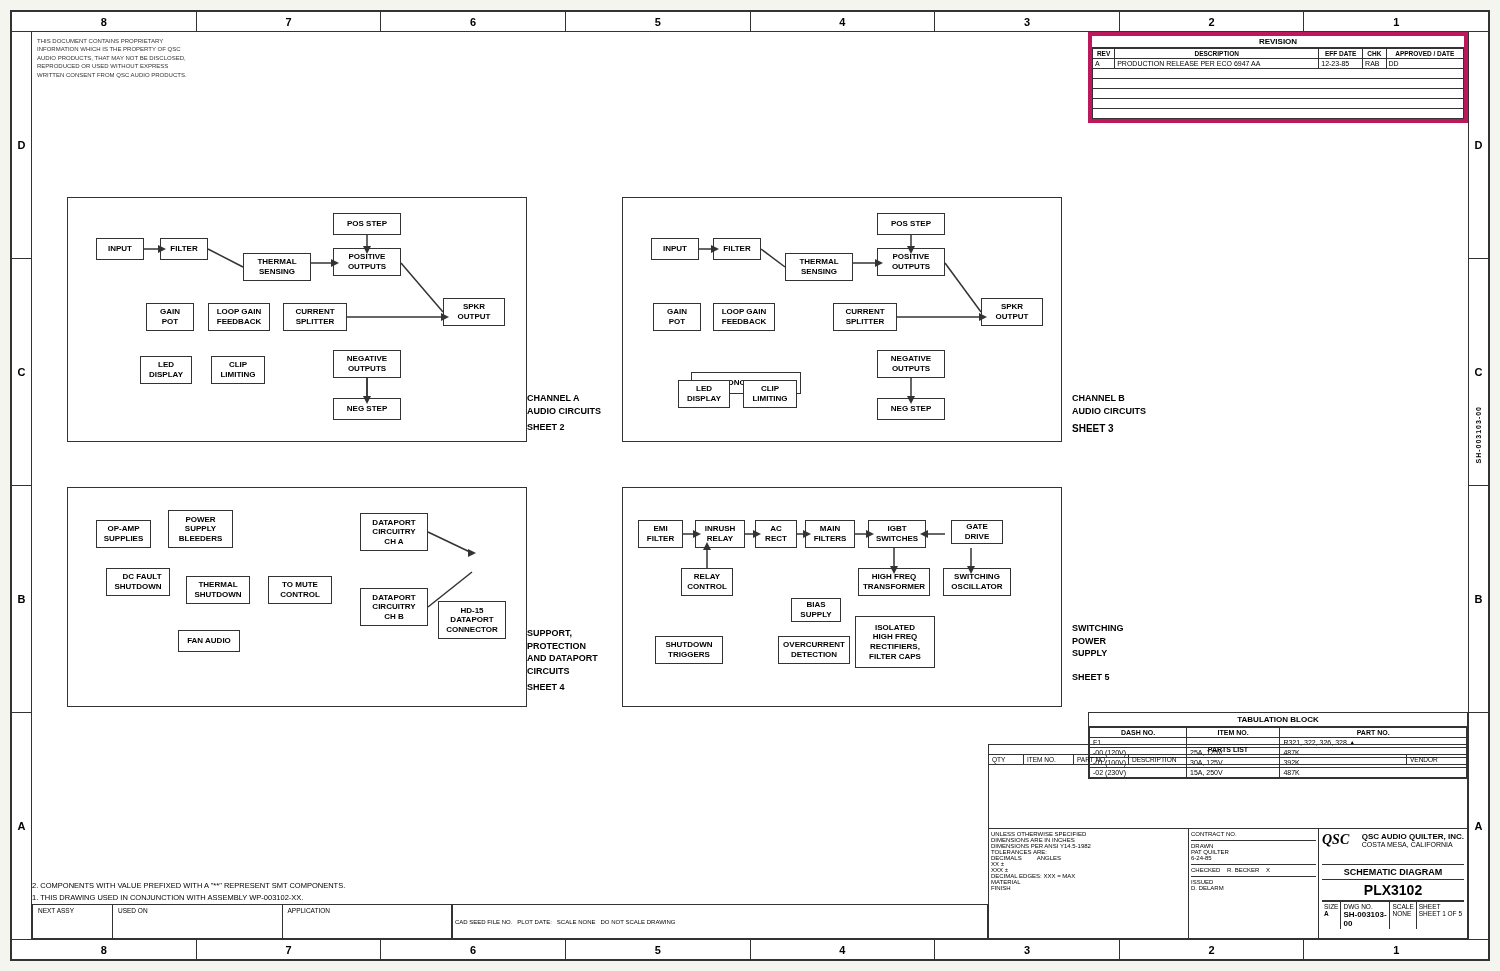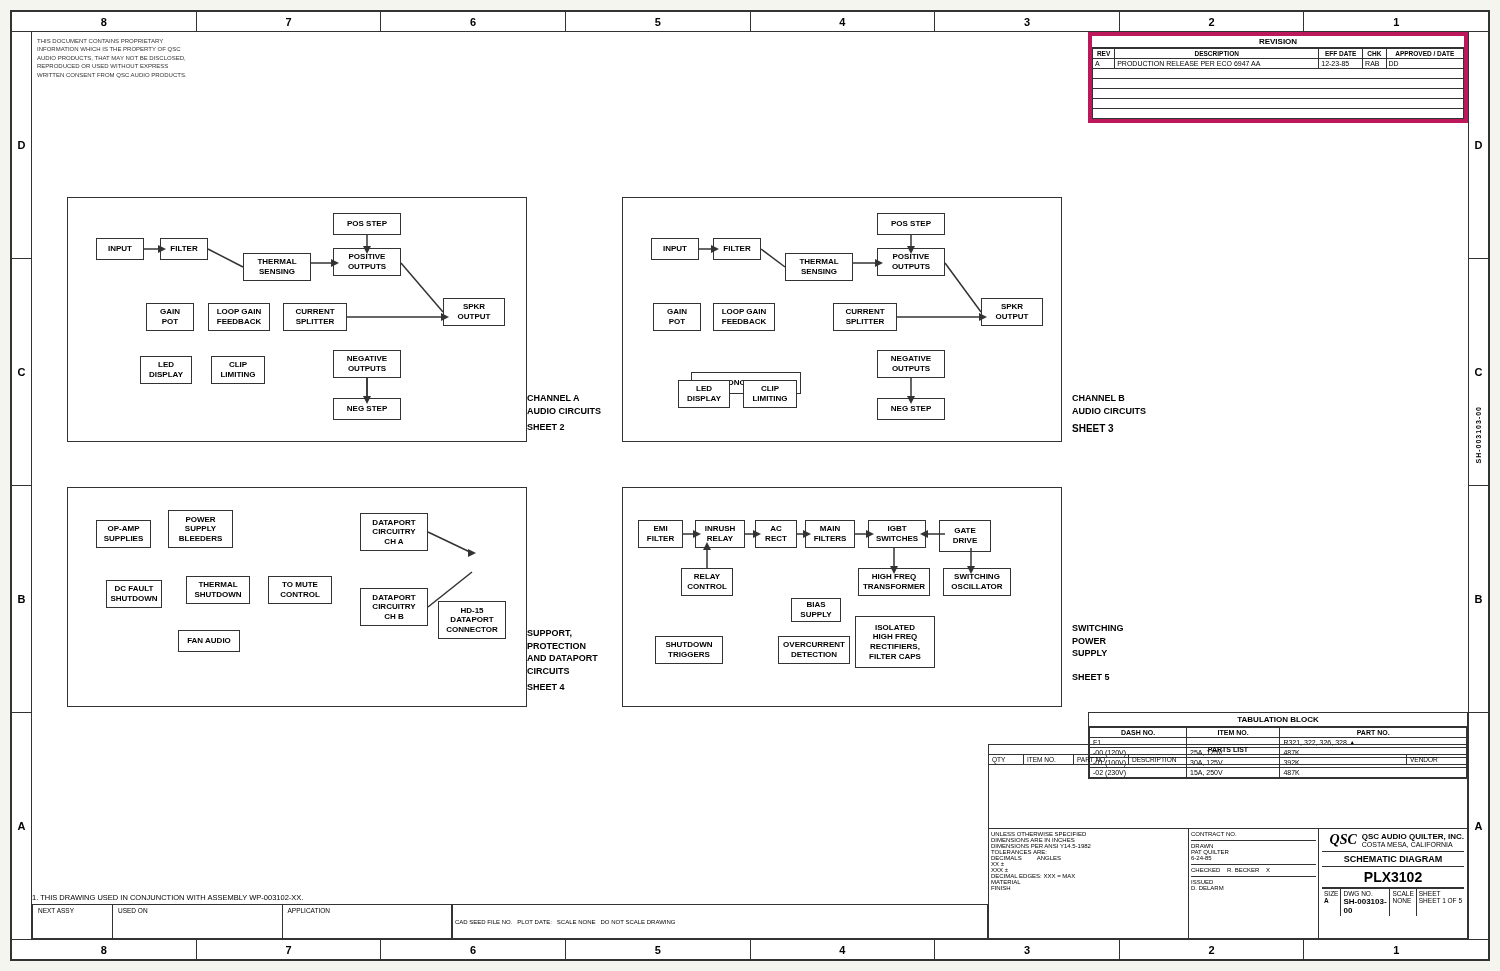--- a/index.html
+++ b/index.html
@@ -345,21 +345,21 @@
       <div style="position:absolute; top:455px; left:35px; width:460px; height:220px; border:1.5px solid #333;">
 
         <div class="block-box" style="left:28px; top:32px; width:55px; height:28px;">OP-AMP<br>SUPPLIES</div>
 
         <div class="block-box" style="left:100px; top:22px; width:65px; height:38px;">POWER<br>SUPPLY<br>BLEEDERS</div>
 
         <div class="block-box" style="left:292px; top:25px; width:68px; height:38px;">DATAPORT<br>CIRCUITRY<br>CH A</div>
 
         <div class="block-box" style="left:370px; top:65px; width:68px; height:38px;margin-top:48px;">HD-15<br>DATAPORT<br>CONNECTOR</div>
 
-        <div class="block-box" style="left:38px; top:92px; width:56px; height:28px;">DC FAULT<br>SHUTDOWN</div>
+        <div class="block-box" style="left:38px; top:80px; width:64px; height:28px;text-align:right;">DC FAULT<br>SHUTDOWN</div>
 
         <div class="block-box" style="left:118px; top:88px; width:64px; height:28px;">THERMAL<br>SHUTDOWN</div>
 
         <div class="block-box" style="left:200px; top:88px; width:64px; height:28px;">TO MUTE<br>CONTROL</div>
 
         <div class="block-box" style="left:110px; top:142px; width:62px; height:22px;">FAN AUDIO</div>
 
         <div class="block-box" style="left:292px; top:100px; width:68px; height:38px;">DATAPORT<br>CIRCUITRY<br>CH B</div>
 
         <svg style="position:absolute;top:0;left:0;width:100%;height:100%;pointer-events:none;">
@@ -384,21 +384,21 @@
         <div class="block-box" style="left:15px; top:32px; width:45px; height:28px;">EMI<br>FILTER</div>
 
         <div class="block-box" style="left:72px; top:32px; width:50px; height:28px;">INRUSH<br>RELAY</div>
 
         <div class="block-box" style="left:132px; top:32px; width:42px; height:28px;">AC<br>RECT</div>
 
         <div class="block-box" style="left:182px; top:32px; width:50px; height:28px;">MAIN<br>FILTERS</div>
 
         <div class="block-box" style="left:245px; top:32px; width:58px; height:28px;">IGBT<br>SWITCHES</div>
 
-        <div class="block-box" style="left:316px; top:32px; width:52px; height:32px;">GATE<br>DRIVE</div>
+        <div class="block-box" style="left:328px; top:32px; width:52px; height:24px;">GATE<br>DRIVE</div>
 
         <div class="block-box" style="left:58px; top:80px; width:52px; height:28px;">RELAY<br>CONTROL</div>
 
         <div class="block-box" style="left:168px; top:110px; width:50px; height:24px;">BIAS<br>SUPPLY</div>
 
         <div class="block-box" style="left:235px; top:80px; width:72px; height:28px;">HIGH FREQ<br>TRANSFORMER</div>
 
         <div class="block-box" style="left:320px; top:80px; width:68px; height:28px;">SWITCHING<br>OSCILLATOR</div>
 
         <div class="block-box" style="left:232px; top:128px; width:80px; height:52px;">ISOLATED<br>HIGH FREQ<br>RECTIFIERS,<br>FILTER CAPS</div>
@@ -518,21 +518,21 @@
               <span style="margin-left:5px;">X</span>
             </div>
             <div style="border-top:1px solid #333; margin-top:3px; padding-top:2px;">
               <span>ISSUED</span>
               <div>D. DELARM</div>
             </div>
           </div>
 
           <div style="position:absolute; left:330px; top:0; right:0; bottom:0; font-size:7px; padding:3px;">
 
-            <div style="display:flex; align-items:center; justify-content:flex-end; border-bottom:1px solid #333; padding-bottom:3px; gap:5px;">
+            <div style="display:flex; align-items:center; justify-content:space-between; border-bottom:1px solid #333; padding-bottom:16px; gap:5px;">
               <div style="font-style:italic; font-size:14px; font-weight:bold; font-family:'Times New Roman', serif;">QSC</div>
               <div>
                 <div style="font-size:8px; font-weight:bold;">QSC AUDIO QUILTER, INC.</div>
                 <div style="font-size:7px;">COSTA MESA, CALIFORNIA</div>
               </div>
             </div>
 
             <div style="font-size:9px; font-weight:bold; text-align:center; border-bottom:1px solid #333; padding:2px;">SCHEMATIC DIAGRAM</div>
 
             <div style="font-size:14px; font-weight:bold; text-align:center; border-bottom:1px solid #333; padding:2px;">PLX3102</div>
@@ -553,20 +553,21 @@
               <div style="padding:1px 2px;">
                 <div>SHEET</div>
                 <div>SHEET 1 OF 5</div>
               </div>
             </div>
           </div>
         </div>
       </div>
 
       <div style="position:absolute; bottom:35px; left:0; right:490px; font-size:7.5px; line-height:1.6;">
+        <div>2. COMPONENTS WITH VALUE PREFIXED WITH A "**" REPRESENT SMT COMPONENTS.</div>
         <div>1. THIS DRAWING USED IN CONJUNCTION WITH ASSEMBLY WP-003102-XX.</div>
       </div>
 
       <div style="position:absolute; bottom:0; left:0; width:420px; height:35px; border:1px solid #333; display:flex; font-size:6.5px;">
         <div style="border-right:1px solid #333; padding:2px 5px; width:80px;">NEXT ASSY</div>
         <div style="border-right:1px solid #333; padding:2px 5px; flex:1;">USED ON</div>
         <div style="padding:2px 5px; flex:1;">APPLICATION</div>
       </div>
 
       <div style="position:absolute; bottom:0; left:420px; right:480px; height:35px; border:1px solid #333; display:flex; align-items:center; font-size:6px; padding:2px;">

